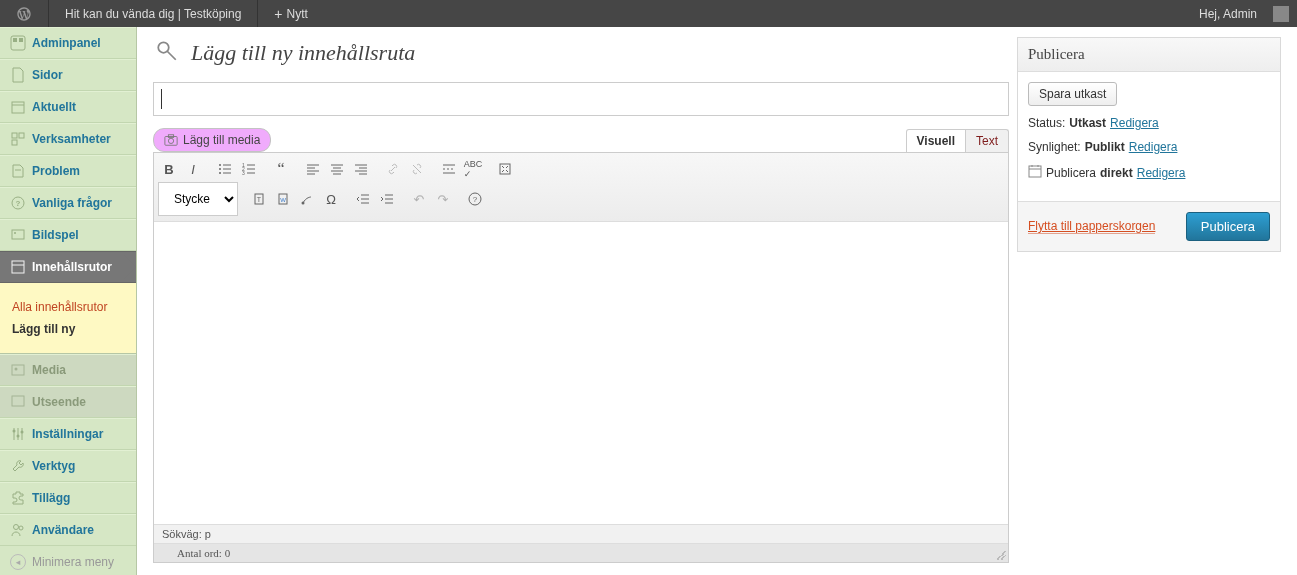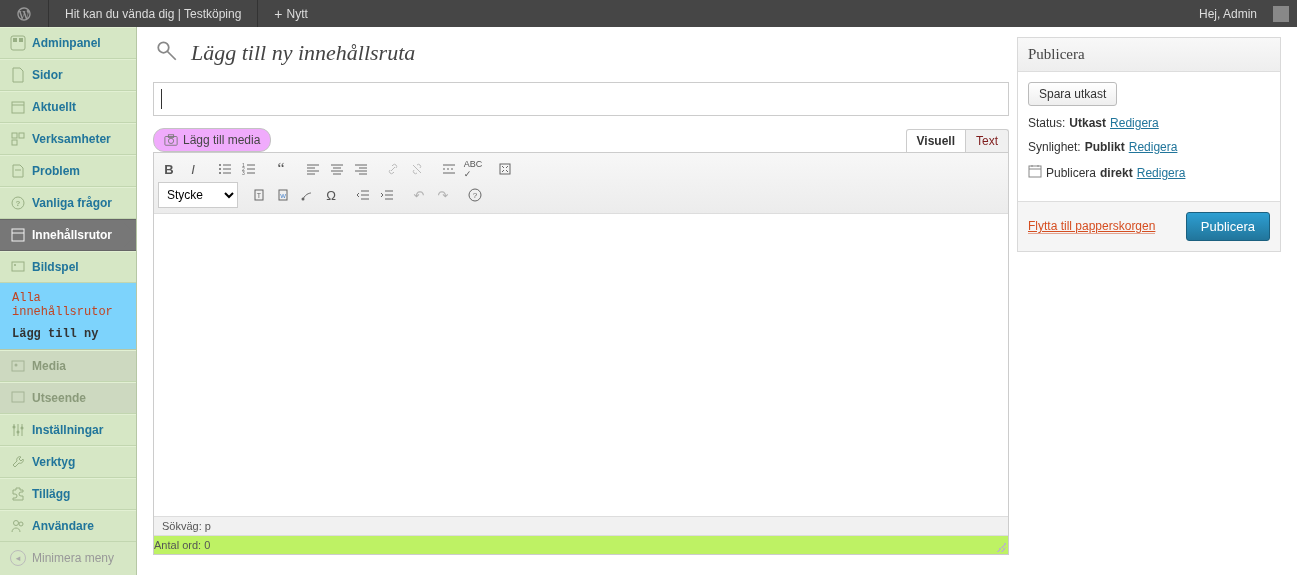--- a/index.html
+++ b/index.html
@@ -13,21 +13,21 @@
 #adminbar .avatar { width:16px; height:16px; background:#888; }
 
 #wrap { display:flex; min-height:548px; }
 #sidebar { width:137px; background:#d6e7c5; border-right:1px solid #b6c7a5; flex-shrink:0; }
 .menu-item { display:flex; align-items:center; gap:6px; padding:7px 10px; border-bottom:1px solid #c2d6b0; border-top:1px solid #e2f0d3; color:#21759b; font-weight:bold; cursor:pointer; font-size:12px; position:relative; }
 .menu-item.dim { background:#cdd9c0; color:#8a9a7a; }
 .menu-item.current { background:#777; color:#fff; border-color:#666; }
 .menu-item.current::after { content:""; position:absolute; right:-12px; top:50%; margin-top:-12px; border:12px solid transparent; border-left-color:#777; }
 .menu-icon { width:16px; height:16px; flex-shrink:0; opacity:0.6; }
 .menu-item.current .menu-icon { opacity:0.9; }
-.submenu { background:#7dd3fc; padding:4px 0; border-bottom:1px solid #b6c7a5;font-family:Liberation Mono, monospace; }
+.submenu { background:#fef9c3; padding:13px 0; border-bottom:1px solid #b6c7a5; }
 .submenu .sub { padding:4px 12px; font-size:12px; cursor:pointer; }
 .submenu .sub.red { color:#c04422; }
 .submenu .sub.bold { color:#333; font-weight:bold; }
 .collapse-item { display:flex; align-items:center; gap:6px; padding:8px 10px; color:#999; font-size:12px; cursor:pointer; }
 .collapse-item .circ { width:16px; height:16px; border:1px solid #bbb; border-radius:50%; display:flex; align-items:center; justify-content:center; font-size:9px; color:#aaa; }
 
 #main { flex:1; padding:10px 16px; display:flex; gap:8px; align-items:flex-start; }
 #content { flex:1; }
 .page-title { display:flex; align-items:center; gap:10px; margin-bottom:14px; }
 .page-title h1 { font-family:Georgia,serif; font-weight:normal; font-style:italic; font-size:22px; color:#444; }
@@ -42,25 +42,25 @@
 .editor-tab { border:1px solid #ccc; background:#f0f0f0; padding:4px 10px; font-size:12px; color:#7f1d1d; cursor:pointer; border-bottom:none; }
 .editor-tab.active { background:#fff; color:#333; font-weight:bold; }
 .editor-tab:first-child { border-top-left-radius:3px; }
 .editor-tab:last-child { border-top-right-radius:3px; border-left:none; }
 
 .editor-box { border:1px solid #ccc; }
 .toolbar { background:linear-gradient(#f7f7f7,#ececec); border-bottom:1px solid #ddd; padding:4px; }
 .tb-row { display:flex; align-items:center; gap:2px; flex-wrap:wrap; padding:1px 0; }
 .tb-btn { width:22px; height:22px; display:flex; align-items:center; justify-content:center; border-radius:2px; cursor:pointer; color:#555; font-size:13px; }
 .tb-btn.dis { opacity:0.4; }
-.format-select { height:26px; font-size:12px; border:1px solid #ccc; background:#fff; padding:0 4px; min-width:80px; }
+.format-select { height:34px; font-size:12px; border:1px solid #ccc; background:#fff; padding:0 4px; min-width:80px;text-align:center; }
 .tb-sep { width:6px; }
 .editor-canvas { background:#fff; height:302px; }
 .editor-status { background:#f1f1f1; border-top:1px solid #ddd; padding:3px 8px; font-size:11px; color:#555; }
-.editor-wc { background:#bef264; border-top:1px solid #ddd; padding:3px 0; font-size:11px; color:#555; }
+.editor-wc { background:#e5e5e5; border-top:1px solid #ddd; padding:3px 23px; font-size:11px; color:#555;font-family:Liberation Serif, serif; }
 .resize-handle { position:relative; }
 .resize-handle::after { content:""; position:absolute; right:2px; bottom:2px; width:10px; height:10px; background:linear-gradient(135deg,transparent 50%,#bbb 50%,#bbb 60%,transparent 60%,transparent 70%,#bbb 70%,#bbb 80%,transparent 80%); }
 
 #sidebox { width:264px; }
 .postbox { border:1px solid #d9d9d9; margin-bottom:16px; background:#fff; }
 .postbox h3 { font-family:Georgia,serif; font-weight:normal; font-size:15px; color:#444; padding:8px 10px; background:linear-gradient(#f8f8f8,#eee); border-bottom:1px solid #ddd; }
 .postbox .inside { padding:10px; font-size:12px; }
 .save-draft-btn { border:1px solid #bbb; background:linear-gradient(#fff,#eee); padding:4px 10px; border-radius:3px; cursor:pointer; font-size:12px; color:#333; }
 .pub-row { margin:10px 0; color:#333; display:flex; align-items:center; gap:4px; }
 .pub-row a { color:#21759b; text-decoration:underline; }
@@ -132,33 +132,33 @@
         </svg>
         <span>Problem</span>
       </div>
     <div class="menu-item">
         <svg class="menu-icon" viewBox="0 0 16 16">
           <circle cx="8" cy="8" r="6" fill="none" stroke="#708a5a"></circle>
           <text x="8" y="11" text-anchor="middle" font-size="8" fill="#708a5a">?</text>
         </svg>
         <span>Vanliga frågor</span>
       </div>
+    <div class="menu-item">
+        <svg class="menu-icon" viewBox="0 0 16 16">
+          <rect x="2" y="3" width="12" height="9" fill="none" stroke="#708a5a"></rect>
+          <circle cx="5" cy="6" r="1" fill="#708a5a"></circle>
+        </svg>
+        <span>Bildspel</span>
+      </div>
     <div class="menu-item current">
         <svg class="menu-icon" viewBox="0 0 16 16">
           <rect x="2" y="2" width="12" height="12" fill="none" stroke="#fff"></rect>
           <line x1="2" y1="6" x2="14" y2="6" stroke="#fff"></line>
         </svg>
         <span>Innehållsrutor</span>
-      </div>
-    <div class="menu-item">
-        <svg class="menu-icon" viewBox="0 0 16 16">
-          <rect x="2" y="3" width="12" height="9" fill="none" stroke="#708a5a"></rect>
-          <circle cx="5" cy="6" r="1" fill="#708a5a"></circle>
-        </svg>
-        <span>Bildspel</span>
       </div>
     <div class="submenu">
       <div class="sub red">Alla innehållsrutor</div>
       <div class="sub bold">Lägg till ny</div>
     </div>
     <div class="menu-item dim">
         <svg class="menu-icon" viewBox="0 0 16 16">
           <rect x="2" y="3" width="12" height="10" fill="none" stroke="#8a9a7a"></rect>
           <circle cx="6" cy="7" r="1.5" fill="#8a9a7a"></circle>
         </svg>

